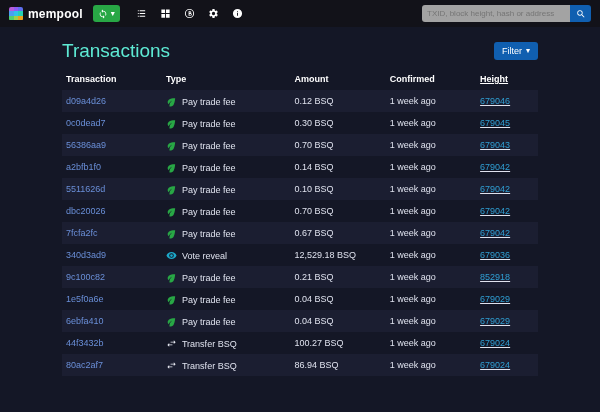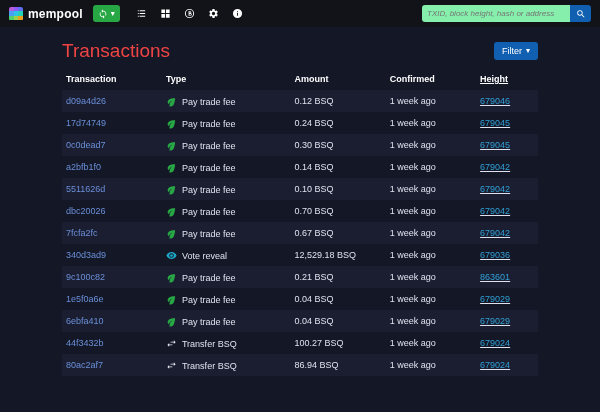--- a/index.html
+++ b/index.html
@@ -26,35 +26,34 @@
     height:17px; padding:0 5px; color:#fff; cursor:pointer; font-size:8px;
   }
   .btn-refresh svg { width:10px; height:10px; }
   .caret { font-size:8px; line-height:1; color:#fff; }
   .nav-icons { display:flex; align-items:center; gap:13px; margin-left:6px; flex:1; }
   .nav-icons a { display:flex; align-items:center; cursor:pointer; }
   .nav-icons svg { width:11px; height:11px; }
   .search-form { display:flex; align-items:center; }
   .search-input {
     width:148px; height:17px; border:none; border-radius:3px 0 0 3px;
-    font-size:8px; padding:0 5px; color:#333; background:#86efac;
+    font-size:8px; padding:0 5px; color:#333; background:#a3a3a3;
     font-family:"Liberation Sans", sans-serif;
-    font-style:italic;
   }
   .search-input::placeholder { color:#757575; }
   .search-btn {
     height:17px; width:21px; border:none; border-radius:0 3px 3px 0;
     background:var(--accent-blue,#105fb0); color:#fff; cursor:pointer;
     display:flex; align-items:center; justify-content:center;
   }
   .search-btn svg { width:10px; height:10px; }
   
   .container { width:476px; margin:0 auto; }
   .page-header { display:flex; align-items:center; justify-content:space-between; margin:13px 0 6px; }
-  .page-title { font-size:19px; font-weight:500; margin:0; color:#ef4444; }
+  .page-title { font-size:19px; font-weight:500; margin:0; color:#5eead4; }
   .filter-btn {
     display:flex; align-items:center; gap:4px;
     background:var(--accent-blue,#105fb0); color:#fff; border:none; border-radius:3px;
     font-size:9px; padding:4px 8px; cursor:pointer;
     font-family:"Liberation Sans", sans-serif;
     text-align:center;
   }
   table { width:100%; border-collapse:collapse; font-size:9px; table-layout:fixed; }
   th { text-align:left; font-weight:bold; color:#fff; padding:6px 4px; }
   td { padding:5.5px 4px; color:#dfe2ee; white-space:nowrap; overflow:hidden; }
@@ -166,36 +165,36 @@
         <tr>
           <td><a class="txid">d09a4d26</a></td>
           <td><span class="type-icon"><svg viewBox="0 0 24 24" fill="#28a745" width="100%" height="100%">
                 <path d="M6.05 8.05a7 7 0 0 0-.02 9.88c1.47-3.4 4.09-6.24 7.36-7.93a15.95 15.95 0 0 0-6.16 12.46c2.68 1.04 5.84.61 8.17-1.72 3.9-3.9 4.6-15.74 4.6-15.74s-9.05-.9-13.95 3.05z"></path>
               </svg></span><span>Pay trade fee</span></td>
           <td>0.12 BSQ</td>
           <td>1 week ago</td>
           <td><a class="height">679046</a></td>
         </tr>
         <tr>
-          <td><a class="txid">17d74749</a></td>
-          <td><span class="type-icon"><svg viewBox="0 0 24 24" fill="#28a745" width="100%" height="100%">
-                <path d="M6.05 8.05a7 7 0 0 0-.02 9.88c1.47-3.4 4.09-6.24 7.36-7.93a15.95 15.95 0 0 0-6.16 12.46c2.68 1.04 5.84.61 8.17-1.72 3.9-3.9 4.6-15.74 4.6-15.74s-9.05-.9-13.95 3.05z"></path>
-              </svg></span><span>Pay trade fee</span></td>
-          <td>0.24 BSQ</td>
+          <td><a class="txid">0c0dead7</a></td>
+          <td><span class="type-icon"><svg viewBox="0 0 24 24" fill="#28a745" width="100%" height="100%">
+                <path d="M6.05 8.05a7 7 0 0 0-.02 9.88c1.47-3.4 4.09-6.24 7.36-7.93a15.95 15.95 0 0 0-6.16 12.46c2.68 1.04 5.84.61 8.17-1.72 3.9-3.9 4.6-15.74 4.6-15.74s-9.05-.9-13.95 3.05z"></path>
+              </svg></span><span>Pay trade fee</span></td>
+          <td>0.30 BSQ</td>
           <td>1 week ago</td>
           <td><a class="height">679045</a></td>
         </tr>
         <tr>
-          <td><a class="txid">0c0dead7</a></td>
-          <td><span class="type-icon"><svg viewBox="0 0 24 24" fill="#28a745" width="100%" height="100%">
-                <path d="M6.05 8.05a7 7 0 0 0-.02 9.88c1.47-3.4 4.09-6.24 7.36-7.93a15.95 15.95 0 0 0-6.16 12.46c2.68 1.04 5.84.61 8.17-1.72 3.9-3.9 4.6-15.74 4.6-15.74s-9.05-.9-13.95 3.05z"></path>
-              </svg></span><span>Pay trade fee</span></td>
-          <td>0.30 BSQ</td>
-          <td>1 week ago</td>
-          <td><a class="height">679045</a></td>
+          <td><a class="txid">56386aa9</a></td>
+          <td><span class="type-icon"><svg viewBox="0 0 24 24" fill="#28a745" width="100%" height="100%">
+                <path d="M6.05 8.05a7 7 0 0 0-.02 9.88c1.47-3.4 4.09-6.24 7.36-7.93a15.95 15.95 0 0 0-6.16 12.46c2.68 1.04 5.84.61 8.17-1.72 3.9-3.9 4.6-15.74 4.6-15.74s-9.05-.9-13.95 3.05z"></path>
+              </svg></span><span>Pay trade fee</span></td>
+          <td>0.70 BSQ</td>
+          <td>1 week ago</td>
+          <td><a class="height">679043</a></td>
         </tr>
         <tr>
           <td><a class="txid">a2bfb1f0</a></td>
           <td><span class="type-icon"><svg viewBox="0 0 24 24" fill="#28a745" width="100%" height="100%">
                 <path d="M6.05 8.05a7 7 0 0 0-.02 9.88c1.47-3.4 4.09-6.24 7.36-7.93a15.95 15.95 0 0 0-6.16 12.46c2.68 1.04 5.84.61 8.17-1.72 3.9-3.9 4.6-15.74 4.6-15.74s-9.05-.9-13.95 3.05z"></path>
               </svg></span><span>Pay trade fee</span></td>
           <td>0.14 BSQ</td>
           <td>1 week ago</td>
           <td><a class="height">679042</a></td>
         </tr>
@@ -235,21 +234,21 @@
           <td>1 week ago</td>
           <td><a class="height">679036</a></td>
         </tr>
         <tr>
           <td><a class="txid">9c100c82</a></td>
           <td><span class="type-icon"><svg viewBox="0 0 24 24" fill="#28a745" width="100%" height="100%">
                 <path d="M6.05 8.05a7 7 0 0 0-.02 9.88c1.47-3.4 4.09-6.24 7.36-7.93a15.95 15.95 0 0 0-6.16 12.46c2.68 1.04 5.84.61 8.17-1.72 3.9-3.9 4.6-15.74 4.6-15.74s-9.05-.9-13.95 3.05z"></path>
               </svg></span><span>Pay trade fee</span></td>
           <td>0.21 BSQ</td>
           <td>1 week ago</td>
-          <td><a class="height">863601</a></td>
+          <td><a class="height">852918</a></td>
         </tr>
         <tr>
           <td><a class="txid">1e5f0a6e</a></td>
           <td><span class="type-icon"><svg viewBox="0 0 24 24" fill="#28a745" width="100%" height="100%">
                 <path d="M6.05 8.05a7 7 0 0 0-.02 9.88c1.47-3.4 4.09-6.24 7.36-7.93a15.95 15.95 0 0 0-6.16 12.46c2.68 1.04 5.84.61 8.17-1.72 3.9-3.9 4.6-15.74 4.6-15.74s-9.05-.9-13.95 3.05z"></path>
               </svg></span><span>Pay trade fee</span></td>
           <td>0.04 BSQ</td>
           <td>1 week ago</td>
           <td><a class="height">679029</a></td>
         </tr>

